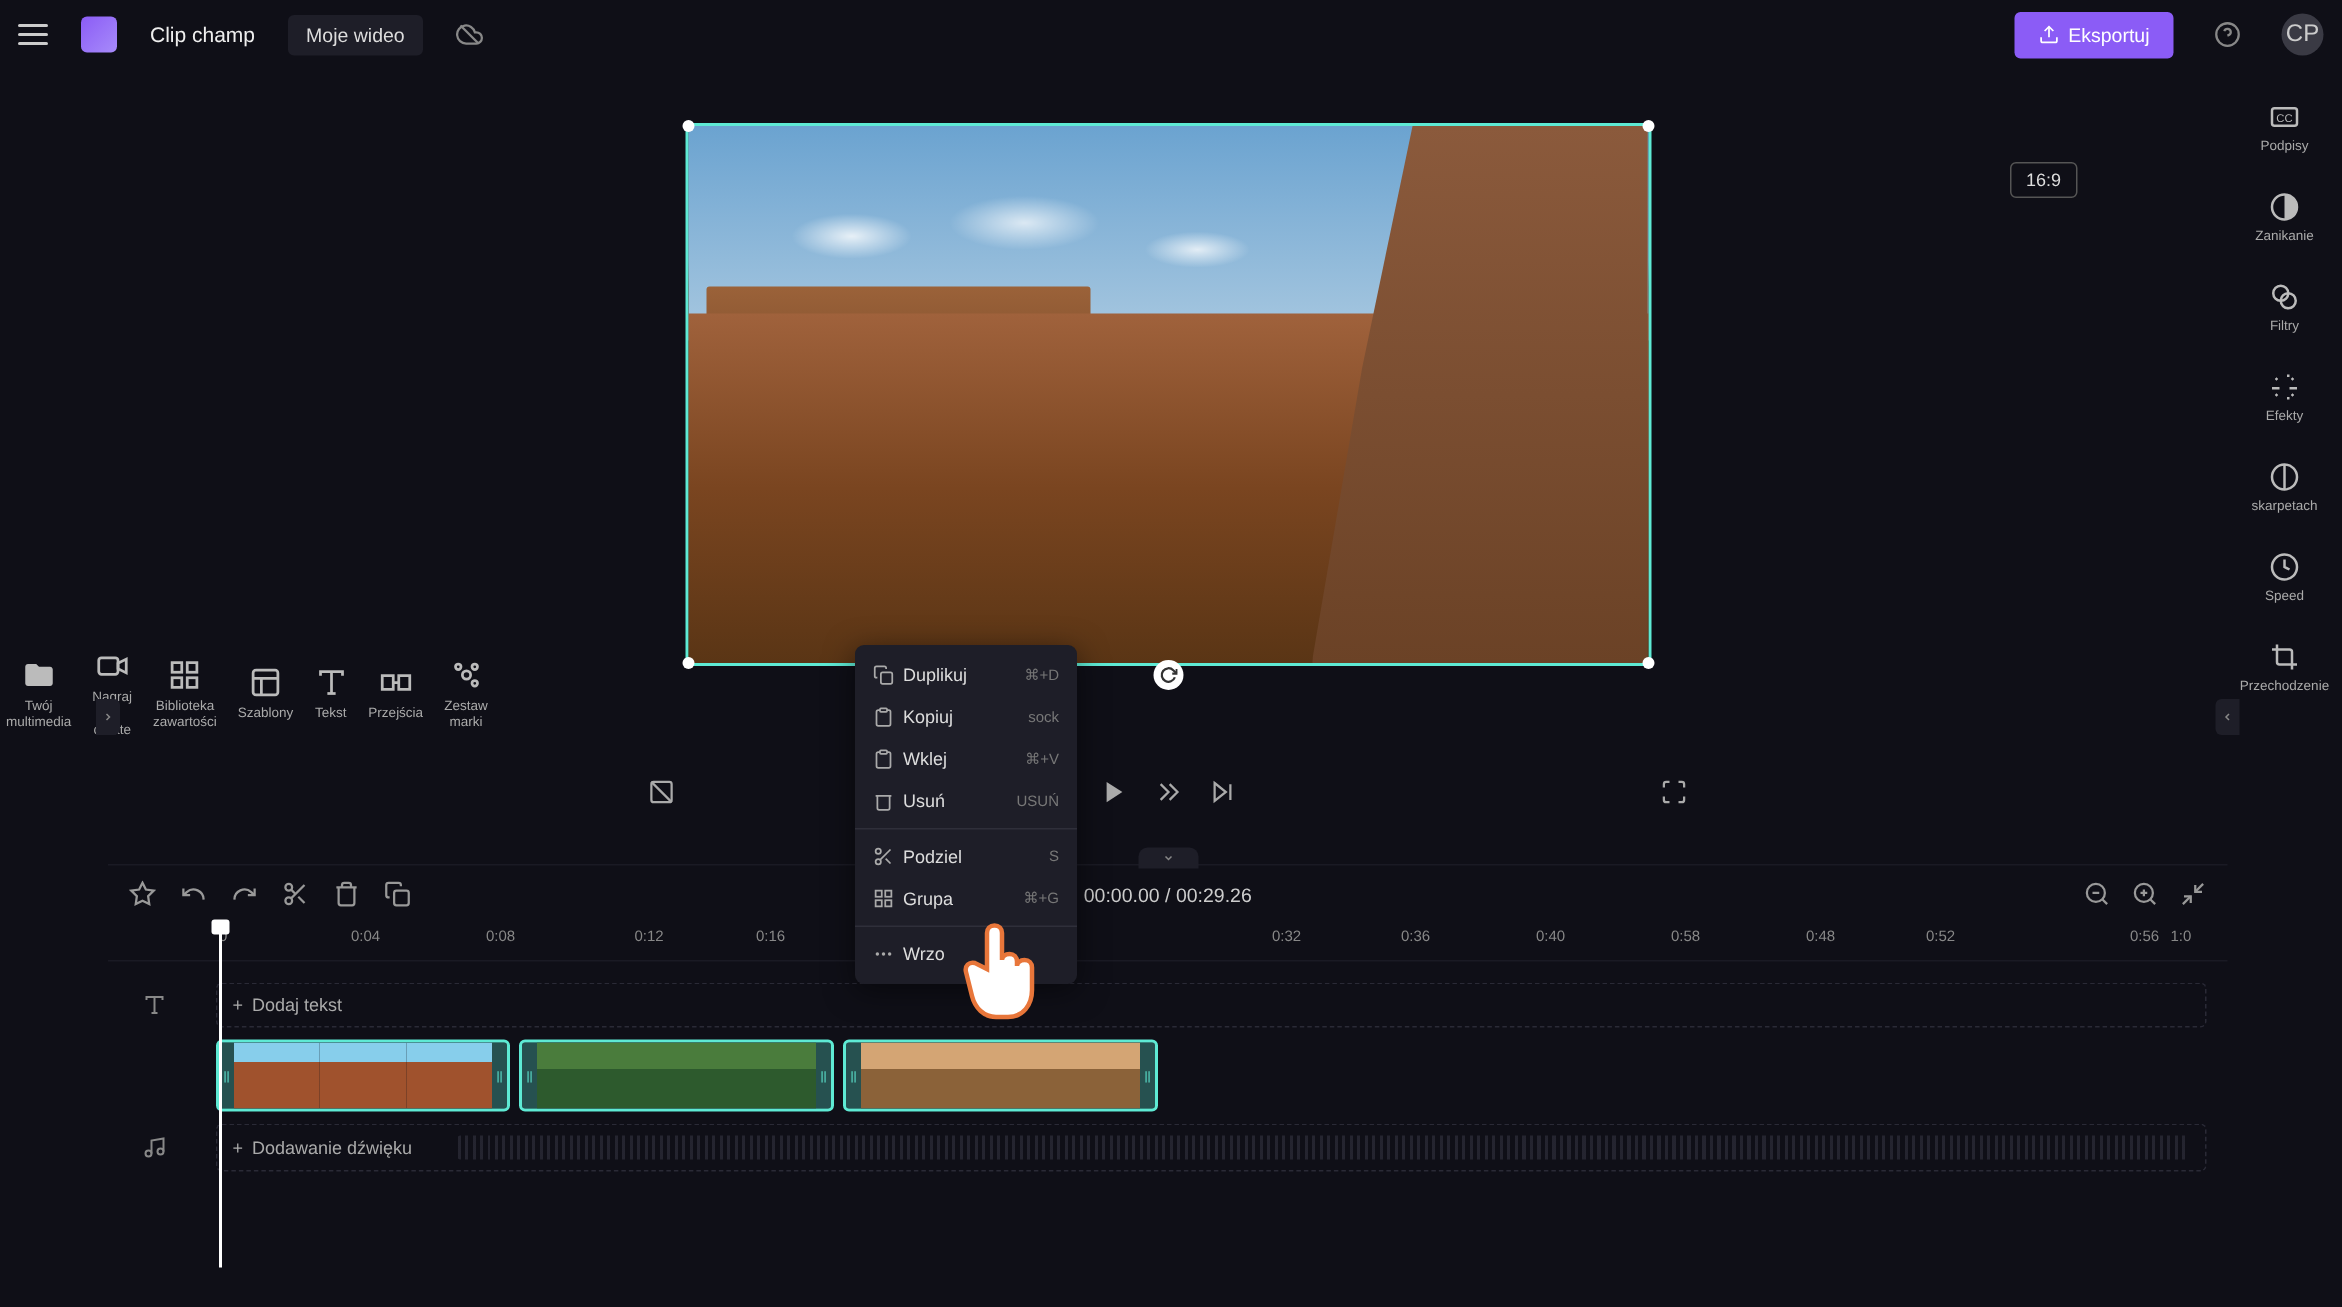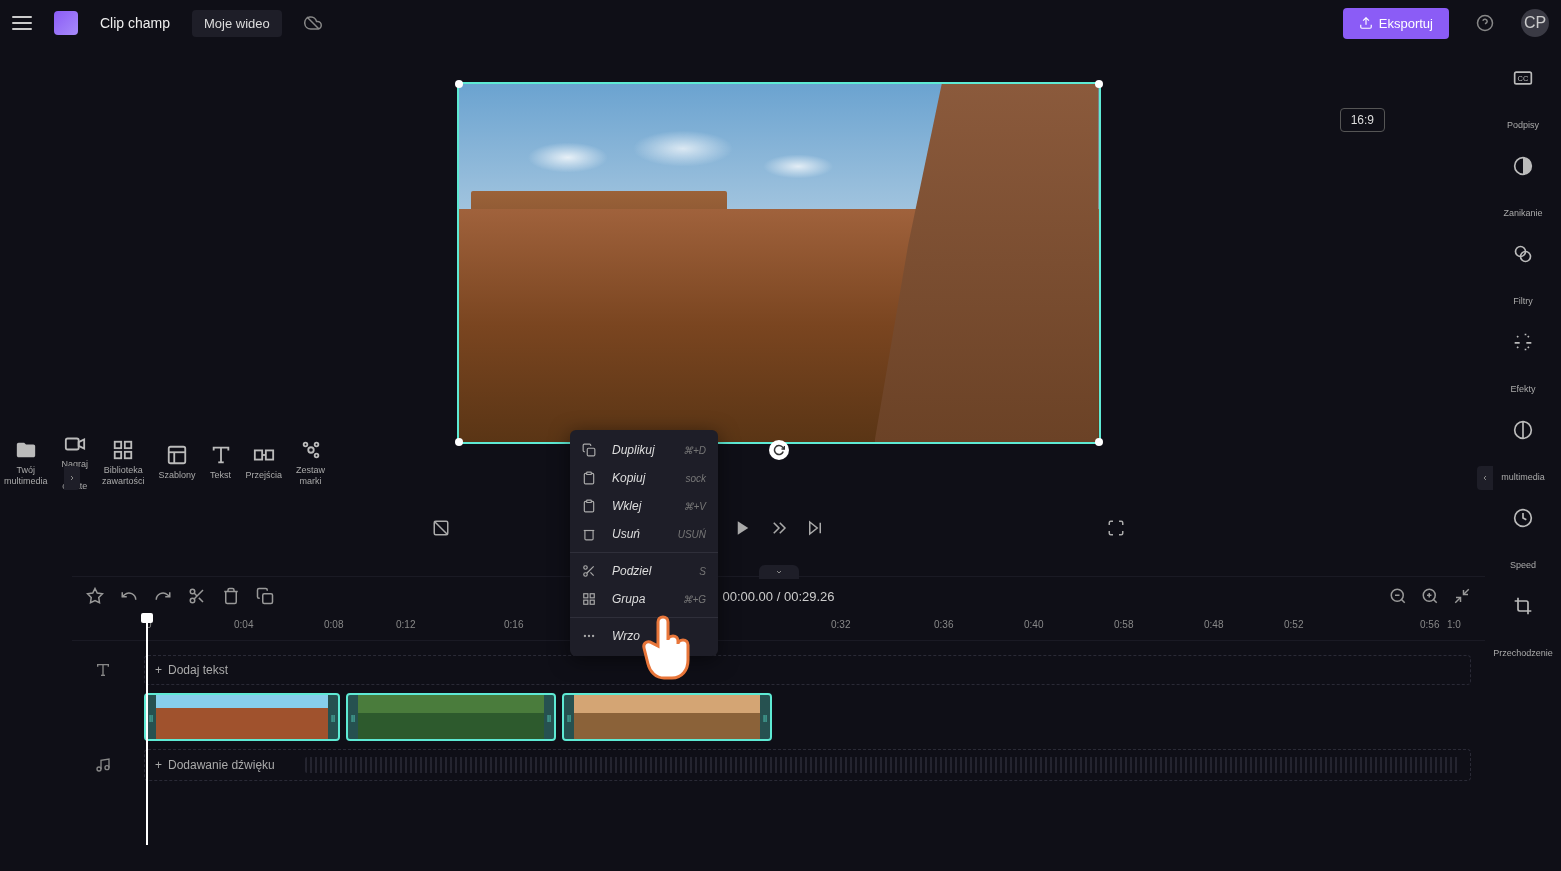--- a/index.html
+++ b/index.html
@@ -66,25 +66,25 @@
 .thumb { flex: 1; background-size: cover; }
 .clip1 .thumb { background: linear-gradient(to bottom, #87ceeb 30%, #a0522d 30%); }
 .clip2 .thumb { background: linear-gradient(to bottom, #4a7c3c 40%, #2d5a2d 40%); }
 .clip3 .thumb { background: linear-gradient(to bottom, #d4a574 40%, #8b6239 40%); }
 .audio-row { height: 32px; display: flex; align-items: center; gap: 6px; border: 1px dashed #2a2a36; border-radius: 4px; padding: 0 10px; color: #aaa; font-size: 12px; position: relative; }
 .wave { position: absolute; left: 160px; right: 10px; height: 16px; top: 50%; transform: translateY(-50%); background: repeating-linear-gradient(90deg, #3a3a48 0 2px, transparent 2px 5px); opacity: 0.5; border-radius: 2px; }
 
 .right-sidebar { width: 76px; display: flex; flex-direction: column; align-items: center; padding-top: 14px; gap: 10px; position: relative; }
 .rsb-item { display: flex; flex-direction: column; align-items: center; gap: 4px; padding: 8px 4px; cursor: pointer; }
 .rsb-item .icon { width: 20px; height: 20px; color: #bbb; }
-.rsb-item .label { font-size: 9px; color: #aaa; text-align: center; margin-top: 28px; }
+.rsb-item .label { font-size: 9px; color: #aaa; text-align: center; }
 .rsb-expand { position: absolute; left: -8px; top: 420px; width: 16px; height: 24px; background: #1e1e28; border-radius: 4px 0 0 4px; display: flex; align-items: center; justify-content: center; color: #888; cursor: pointer; }
 
 .context-menu { position: absolute; left: 570px; top: 430px; width: 148px; background: #1e1e28; border-radius: 6px; padding: 6px 0; z-index: 100; box-shadow: 0 4px 20px rgba(0,0,0,0.5); }
-.ctx-item { display: flex; align-items: center; padding: 7px 12px; gap: 16px; font-size: 12px; color: #ddd; cursor: pointer; font-style: italic; }
+.ctx-item { display: flex; align-items: center; padding: 7px 12px; gap: 6px; font-size: 12px; color: #ddd; cursor: pointer; }
 .ctx-icon { width: 14px; height: 14px; color: #aaa; }
 .ctx-label { flex: 1; }
 .ctx-shortcut { font-size: 10px; color: #777; }
 .ctx-divider { height: 1px; background: #2f2f3a; margin: 4px 0; }
 
 .cursor-hand { position: absolute; left: 638px; top: 614px; z-index: 200; pointer-events: none; }
 .cursor-hand svg { width: 56px; height: 68px; }
 
 svg { display: block; }
 </style>
@@ -291,24 +291,24 @@
               <line x1="3" y1="21" x2="10" y2="14"></line>
             </svg>
         </div>
       </div>
 
       <div class="tl-ruler">
         <div class="playhead"></div>
         <span class="tl-tick" style="left:74px">0</span>
         <span class="tl-tick" style="left:162px">0:04</span>
         <span class="tl-tick" style="left:252px">0:08</span>
-        <span class="tl-tick" style="left:324px">0:12</span>
+        <span class="tl-tick" style="left:351px">0:12</span>
         <span class="tl-tick" style="left:432px">0:16</span>
         <span class="tl-tick" style="left:522px">0:20</span>
-        <span class="tl-tick" style="left:759px">0:32</span>
+        <span class="tl-tick" style="left:776px">0:32</span>
         <span class="tl-tick" style="left:862px">0:36</span>
         <span class="tl-tick" style="left:952px">0:40</span>
         <span class="tl-tick" style="left:1042px">0:58</span>
         <span class="tl-tick" style="left:1132px">0:48</span>
         <span class="tl-tick" style="left:1212px">0:52</span>
         <span class="tl-tick" style="left:1348px">0:56</span>
         <span class="tl-tick" style="left:1375px">1:0</span>
       </div>
 
       <div class="tl-tracks">
@@ -390,21 +390,21 @@
       <svg class="icon" viewBox="0 0 24 24" fill="none" stroke="currentColor" stroke-width="2">
           <path d="M15 4V2m0 20v-2m-7-7H2m20 0h-6M6.3 6.3L4.9 4.9m14.2 14.2l-1.4-1.4M6.3 17.7l-1.4 1.4M19.1 4.9l-1.4 1.4"></path>
         </svg>
       <div class="label">Efekty</div>
     </div>
     <div class="rsb-item">
       <svg class="icon" viewBox="0 0 24 24" fill="none" stroke="currentColor" stroke-width="2">
           <circle cx="12" cy="12" r="10"></circle>
           <path d="M12 2v20"></path>
         </svg>
-      <div class="label">multimedia</div>
+      <div class="label">skarpetach</div>
     </div>
     <div class="rsb-item">
       <svg class="icon" viewBox="0 0 24 24" fill="none" stroke="currentColor" stroke-width="2">
           <circle cx="12" cy="12" r="10"></circle>
           <polyline points="12 6 12 12 16 14"></polyline>
         </svg>
       <div class="label">Speed</div>
     </div>
     <div class="rsb-item">
       <svg class="icon" viewBox="0 0 24 24" fill="none" stroke="currentColor" stroke-width="2">

